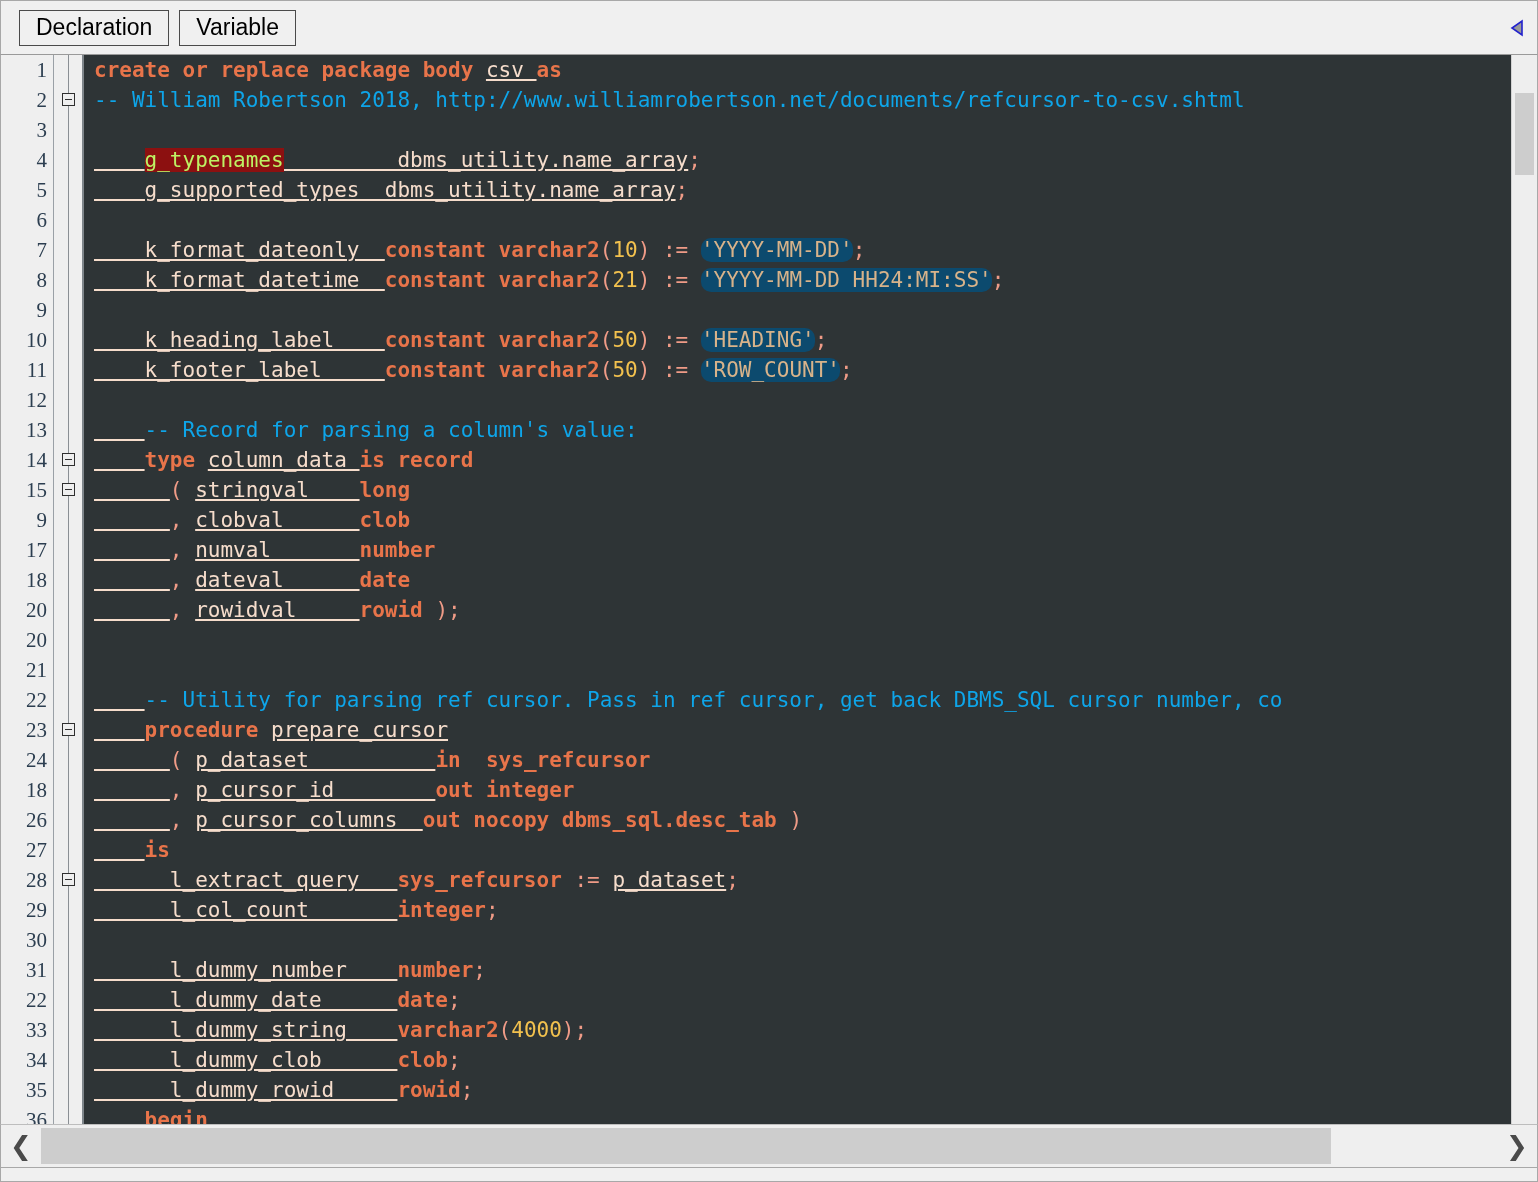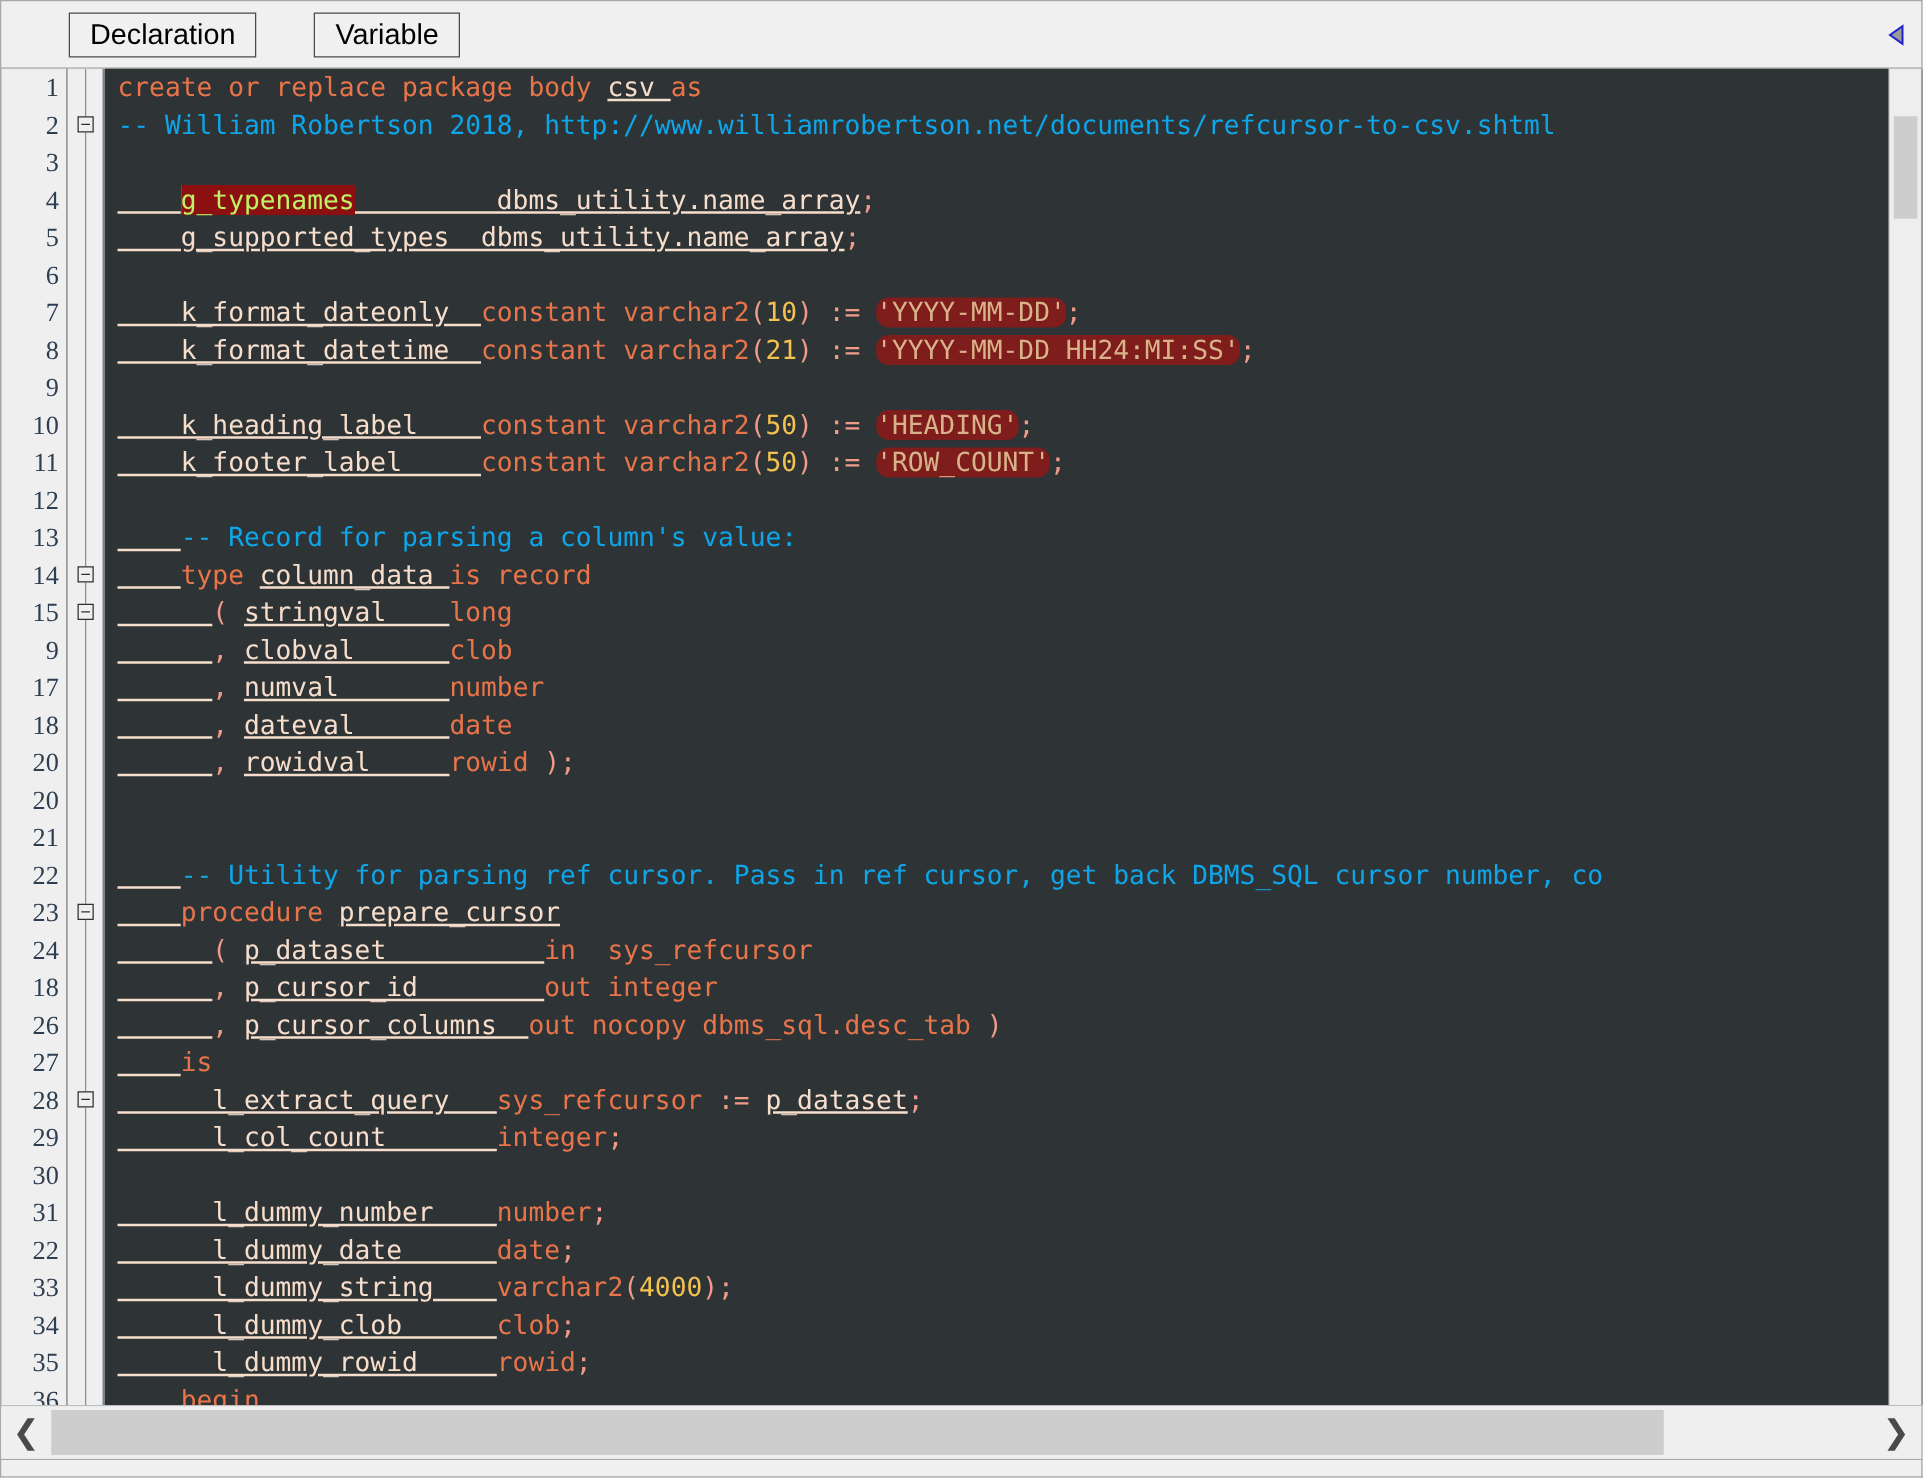--- a/index.html
+++ b/index.html
@@ -45,21 +45,20 @@
     display: flex;
     align-items: center;
     justify-content: center;
     padding: 0 16px;
     margin-right: 10px;
     font-size: 23px;
     color: #000000;
     font-family: "Liberation Sans", sans-serif;
     cursor: default;
     line-height: 1;
-    margin-left: 36px;
   }
   .tab-scroll-left {
     position: absolute;
     right: 6px;
     top: 50%;
     transform: translateY(-50%);
     width: 26px;
     height: 26px;
     display: flex;
     align-items: center;
@@ -161,28 +160,28 @@
     font-size: 21px;
   }
   .cline {
     height: 30px;
     line-height: 30px;
     white-space: pre;
     color: #f3d9c8;
   }
 
   
-  .k  { color: #e8744a; font-weight: normal; }   
+  .k  { color: #e8744a; font-weight: bold; }   
   .id { color: #f6ddcc; text-decoration: underline; }                      
   .cm { color: #0ea5e9; }  
   .nu { color: #f2c14e; }                      
   .pn { color: #ef9b87; }                      
   .st {
     color: #d8b38a;
-    background: #7f1d1d;
+    background: #0c4a6e;
     border-radius: 10px;
   }
   .sel {
     background: #8c1010;
     color: #bef264;
     position: relative;
   }
   .caret {
     display: inline-block;
     width: 0;

